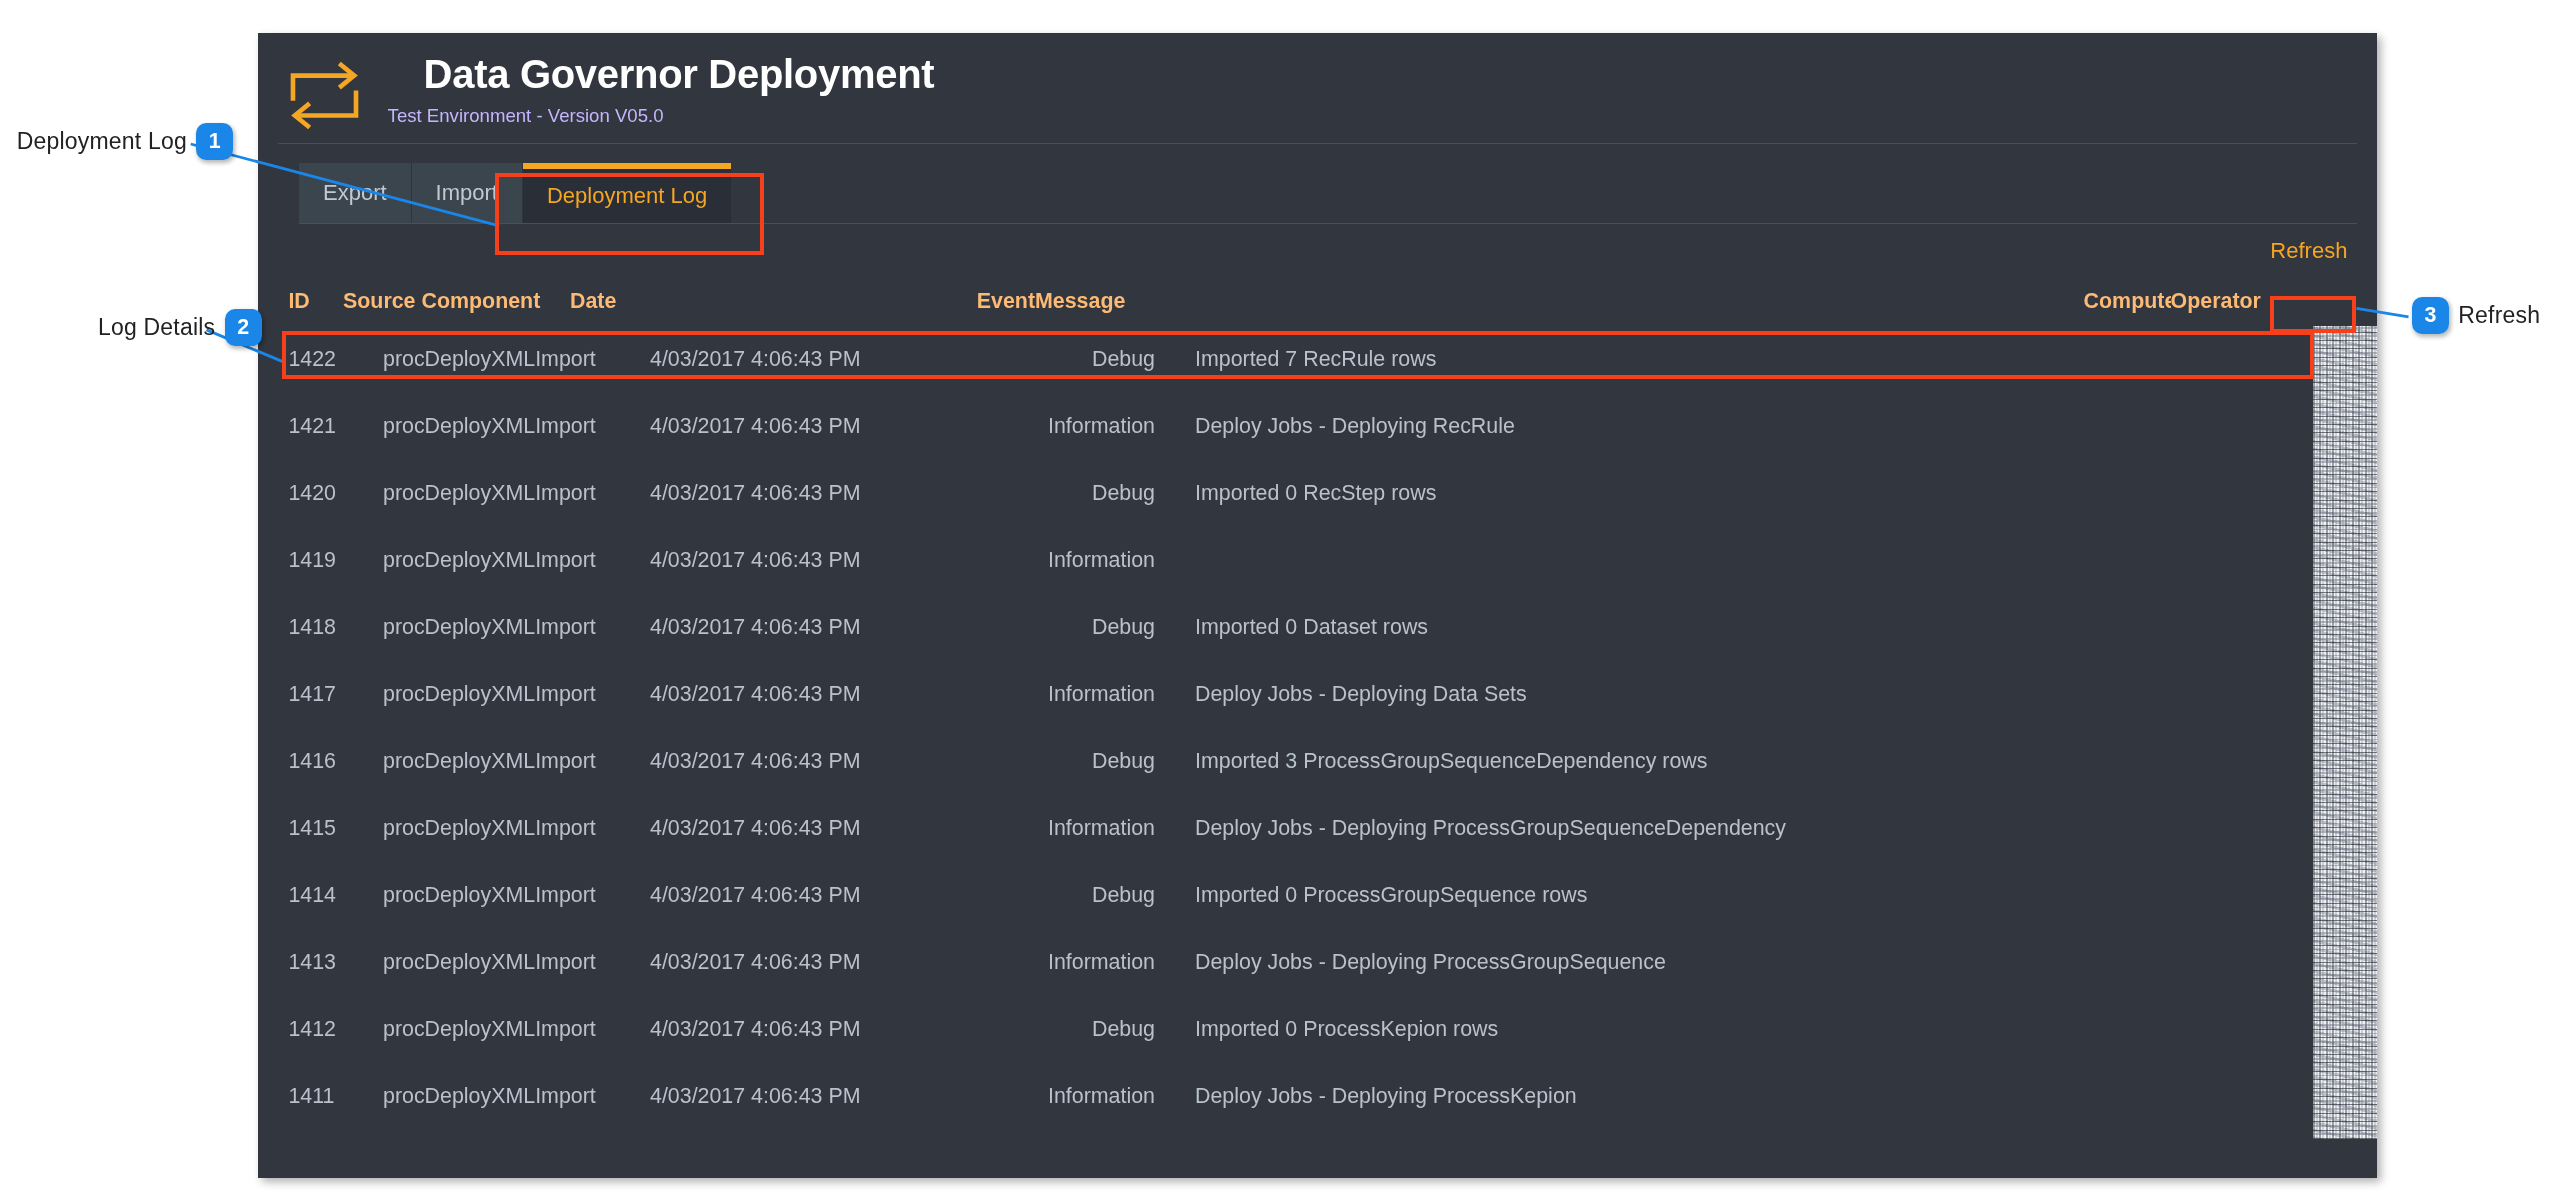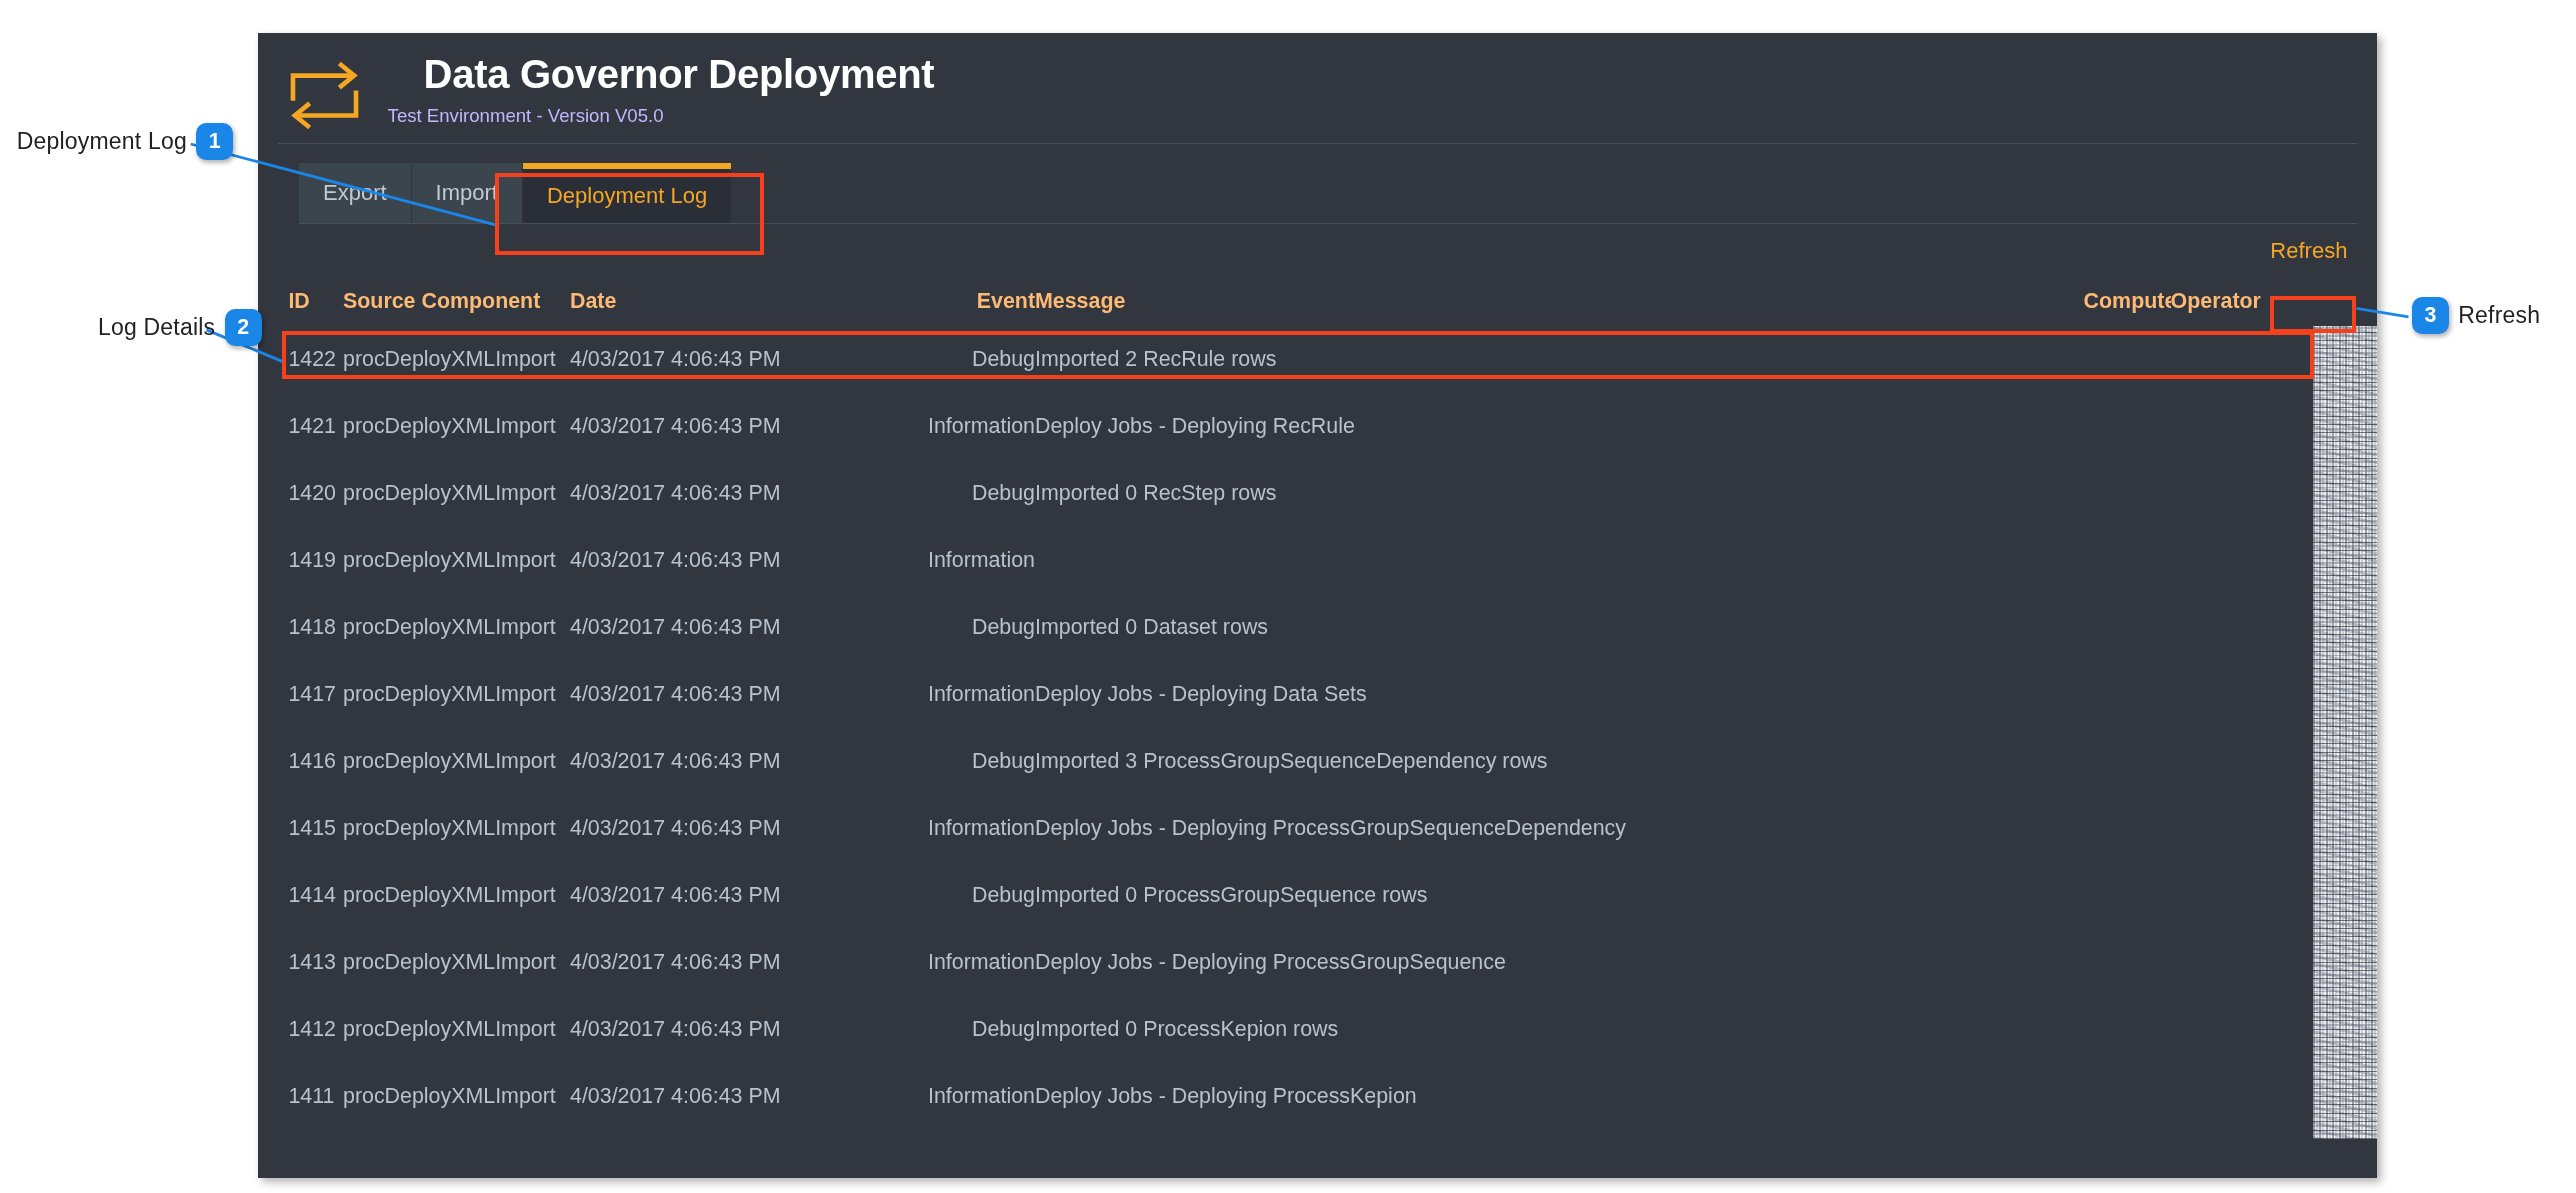--- a/index.html
+++ b/index.html
@@ -197,21 +197,21 @@
   }
   .c-id       { width: 63px;  flex: 0 0 63px;  padding-left: 8.4px; }
   .c-source   { width: 227px; flex: 0 0 227px; }
   .c-date     { width: 335px; flex: 0 0 335px; }
   .c-event    { width: 130px; flex: 0 0 130px; text-align: right; }
   .c-message  { flex: 1 1 auto; min-width: 0; }
   .c-computer { width: 87px;  flex: 0 0 87px; }
   .c-operator { width: 186px; flex: 0 0 186px; }
 
   .body-rows { position: relative; }
-  .row.data { height: 67px; }
+  .row.data { height: 67px; gap: 40px; }
 
   
   .redact {
     position: absolute;
     top: 0;
     background-color: #f0f1f3;
     background-image:
       repeating-linear-gradient(0deg,
         rgba(20,22,30,0.55) 0px, rgba(20,22,30,0.55) 0.9px,
         rgba(255,255,255,0) 0.9px, rgba(255,255,255,0) 3.7px,
@@ -276,21 +276,21 @@
     </div>
 
     <div class="body-rows" id="table-body">
       <div class="redact" id="redact-computer"></div>
 
     <div class="row data">
           <div class="cell c-id">1422</div>
           <div class="cell c-source">procDeployXMLImport</div>
           <div class="cell c-date">4/03/2017 4:06:43 PM</div>
           <div class="cell c-event">Debug</div>
-          <div class="cell c-message">Imported 2 RecRule rows</div>
+          <div class="cell c-message">Imported 7 RecRule rows</div>
           <div class="cell c-computer"></div>
           <div class="cell c-operator"></div>
         </div>
         <div class="row data">
           <div class="cell c-id">1421</div>
           <div class="cell c-source">procDeployXMLImport</div>
           <div class="cell c-date">4/03/2017 4:06:43 PM</div>
           <div class="cell c-event">Information</div>
           <div class="cell c-message">Deploy Jobs - Deploying RecRule</div>
           <div class="cell c-computer"></div>

